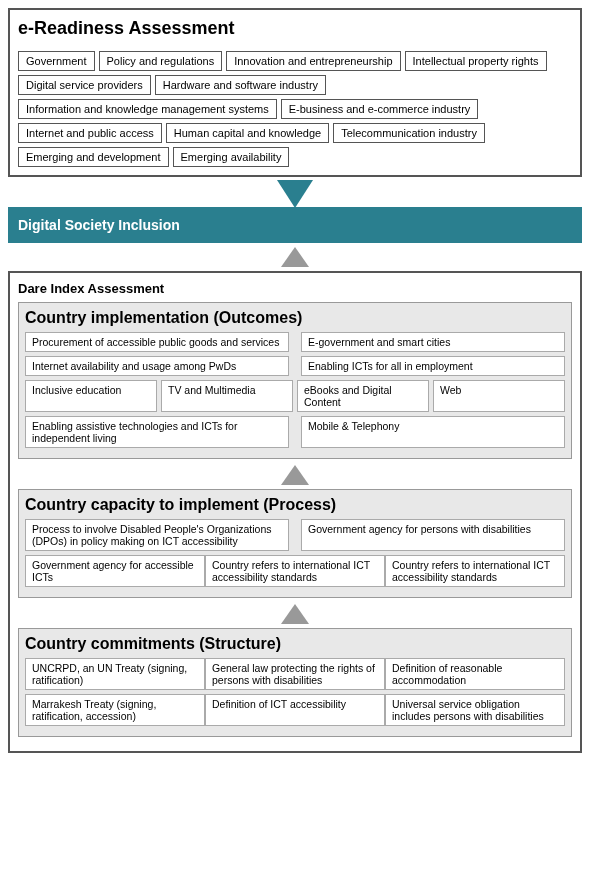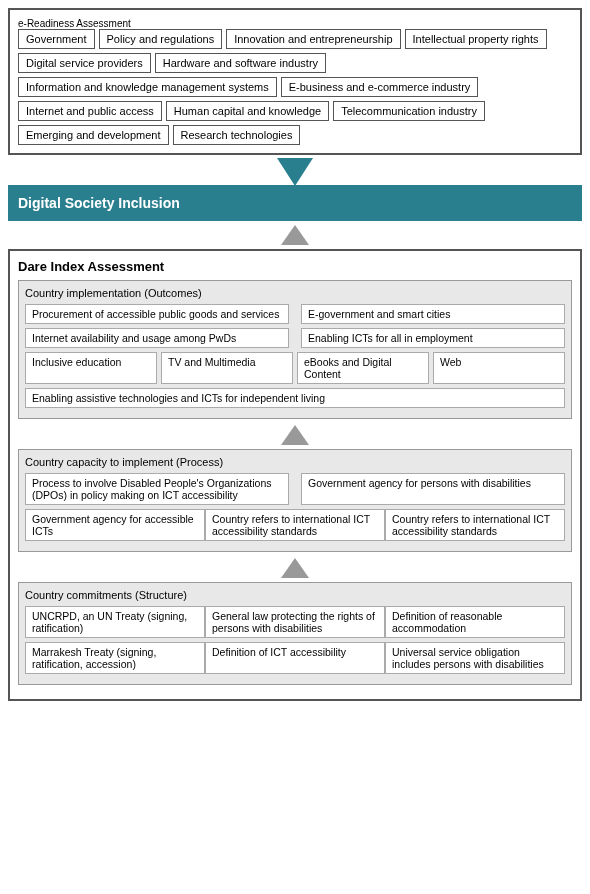--- a/index.html
+++ b/index.html
@@ -12,23 +12,23 @@
     }
 
     
     .ereadiness-box {
       border: 2px solid #555;
       padding: 8px;
       background: #fff;
     }
 
     .ereadiness-title {
-      font-weight: normal;
-      font-size: 10px;
-      margin-bottom: 0;
+      font-weight: bold;
+      font-size: 18px;
+      margin-bottom: 12px;
     }
 
     .tag-grid {
       display: flex;
       flex-wrap: wrap;
       gap: 4px;
       text-align: center;
     }
 
     .tag {
@@ -84,22 +84,22 @@
 
     
     .sub-section {
       border: 1px solid #999;
       background: #e8e8e8;
       padding: 6px;
       margin-bottom: 6px;
     }
 
     .sub-section-title {
-      font-weight: normal;
-      font-size: 11px;
+      font-weight: bold;
+      font-size: 16px;
       margin-bottom: 5px;
     }
 
     .sub-tag {
       border: 1px solid #aaa;
       background: #fff;
       padding: 3px 6px;
       font-size: 10.5px;
     }
 
@@ -157,21 +157,21 @@
     <div class="tag">Innovation and entrepreneurship</div>
     <div class="tag">Intellectual property rights</div>
     <div class="tag">Digital service providers</div>
     <div class="tag">Hardware and software industry</div>
     <div class="tag">Information and knowledge management systems</div>
     <div class="tag">E-business and e-commerce industry</div>
     <div class="tag">Internet and public access</div>
     <div class="tag">Human capital and knowledge</div>
     <div class="tag">Telecommunication industry</div>
     <div class="tag">Emerging and development</div>
-    <div class="tag">Research technologies</div>
+    <div class="tag">Emerging availability</div>
   </div>
 </div>
 
 <div class="arrow-down">
   <div class="arrow-down-shape"></div>
 </div>
 
 <div class="dsi-box">
   <span>Digital Society Inclusion</span>
 </div>
@@ -195,20 +195,21 @@
       <div class="sub-tag">Enabling ICTs for all in employment</div>
     </div>
     <div class="row-4">
       <div class="sub-tag">Inclusive education</div>
       <div class="sub-tag">TV and Multimedia</div>
       <div class="sub-tag">eBooks and Digital Content</div>
       <div class="sub-tag">Web</div>
     </div>
     <div class="row-2">
       <div class="sub-tag">Enabling assistive technologies and ICTs for independent living</div>
+      <div class="sub-tag">Mobile &amp; Telephony</div>
     </div>
   </div>
 
   <div class="small-arrow-wrapper">
     <div class="small-arrow-up"></div>
   </div>
 
   <div class="sub-section">
     <div class="sub-section-title">Country capacity to implement (Process)</div>
 

